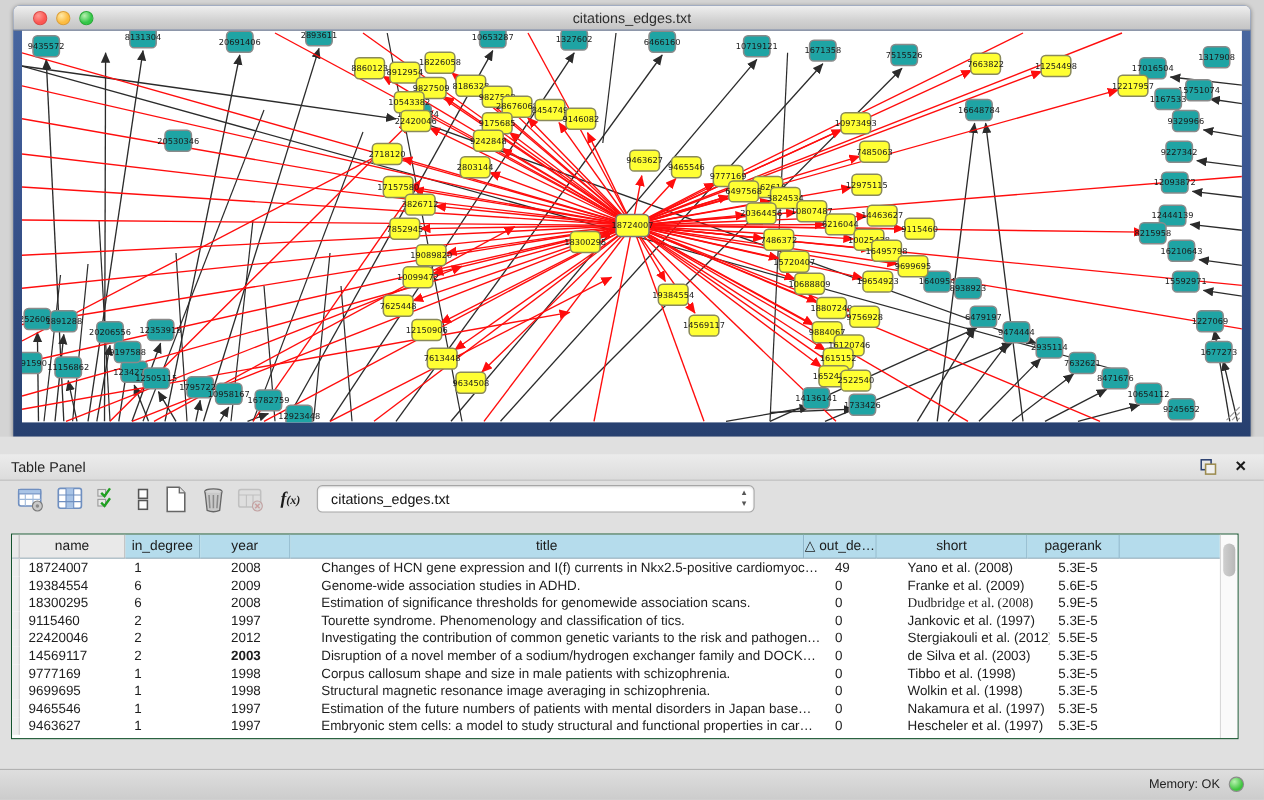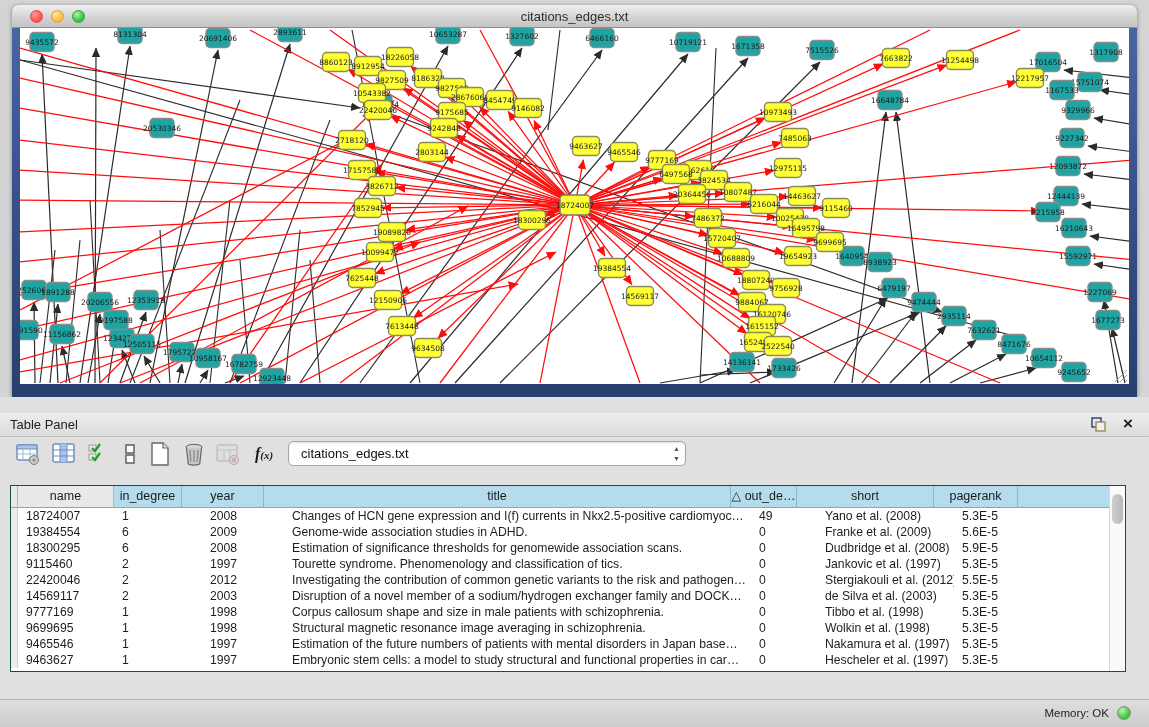--- a/index.html
+++ b/index.html
@@ -589,21 +589,21 @@
             <div class="td" style="width: 137px;">Franke et al. (2009)</div>
             <div class="td" style="width: 84px;">5.6E-5</div>
           </div>
           <div class="tr">
             <div class="td gutter" style="width: 7px;"></div>
             <div class="td" style="width: 96px;">18300295</div>
             <div class="td" style="width: 88px;">6</div>
             <div class="td" style="width: 82px;">2008</div>
             <div class="td" style="width: 467px;">Estimation of significance thresholds for genomewide association scans.</div>
             <div class="td" style="width: 66px;">0</div>
-            <div class="td" style="width: 137px;">Dudbridge et al. (2008)</div>
+            <div class="td" style="width: 137px; font-family: Liberation Serif, serif;">Dudbridge et al. (2008)</div>
             <div class="td" style="width: 84px;">5.9E-5</div>
           </div>
           <div class="tr">
             <div class="td gutter" style="width: 7px;"></div>
             <div class="td" style="width: 96px;">9115460</div>
             <div class="td" style="width: 88px;">2</div>
             <div class="td" style="width: 82px;">1997</div>
             <div class="td" style="width: 467px;">Tourette syndrome. Phenomenology and classification of tics.</div>
             <div class="td" style="width: 66px;">0</div>
             <div class="td" style="width: 137px;">Jankovic et al. (1997)</div>
@@ -616,21 +616,21 @@
             <div class="td" style="width: 82px;">2012</div>
             <div class="td" style="width: 467px;">Investigating the contribution of common genetic variants to the risk and pathogen…</div>
             <div class="td" style="width: 66px;">0</div>
             <div class="td" style="width: 137px;">Stergiakouli et al. (2012)</div>
             <div class="td" style="width: 84px;">5.5E-5</div>
           </div>
           <div class="tr">
             <div class="td gutter" style="width: 7px;"></div>
             <div class="td" style="width: 96px;">14569117</div>
             <div class="td" style="width: 88px;">2</div>
-            <div class="td" style="width: 82px;">2003</div>
+            <div class="td" style="width: 82px; font-weight: bold;">2003</div>
             <div class="td" style="width: 467px;">Disruption of a novel member of a sodium/hydrogen exchanger family and DOCK…</div>
             <div class="td" style="width: 66px;">0</div>
             <div class="td" style="width: 137px;">de Silva et al. (2003)</div>
             <div class="td" style="width: 84px;">5.3E-5</div>
           </div>
           <div class="tr">
             <div class="td gutter" style="width: 7px;"></div>
             <div class="td" style="width: 96px;">9777169</div>
             <div class="td" style="width: 88px;">1</div>
             <div class="td" style="width: 82px;">1998</div>

